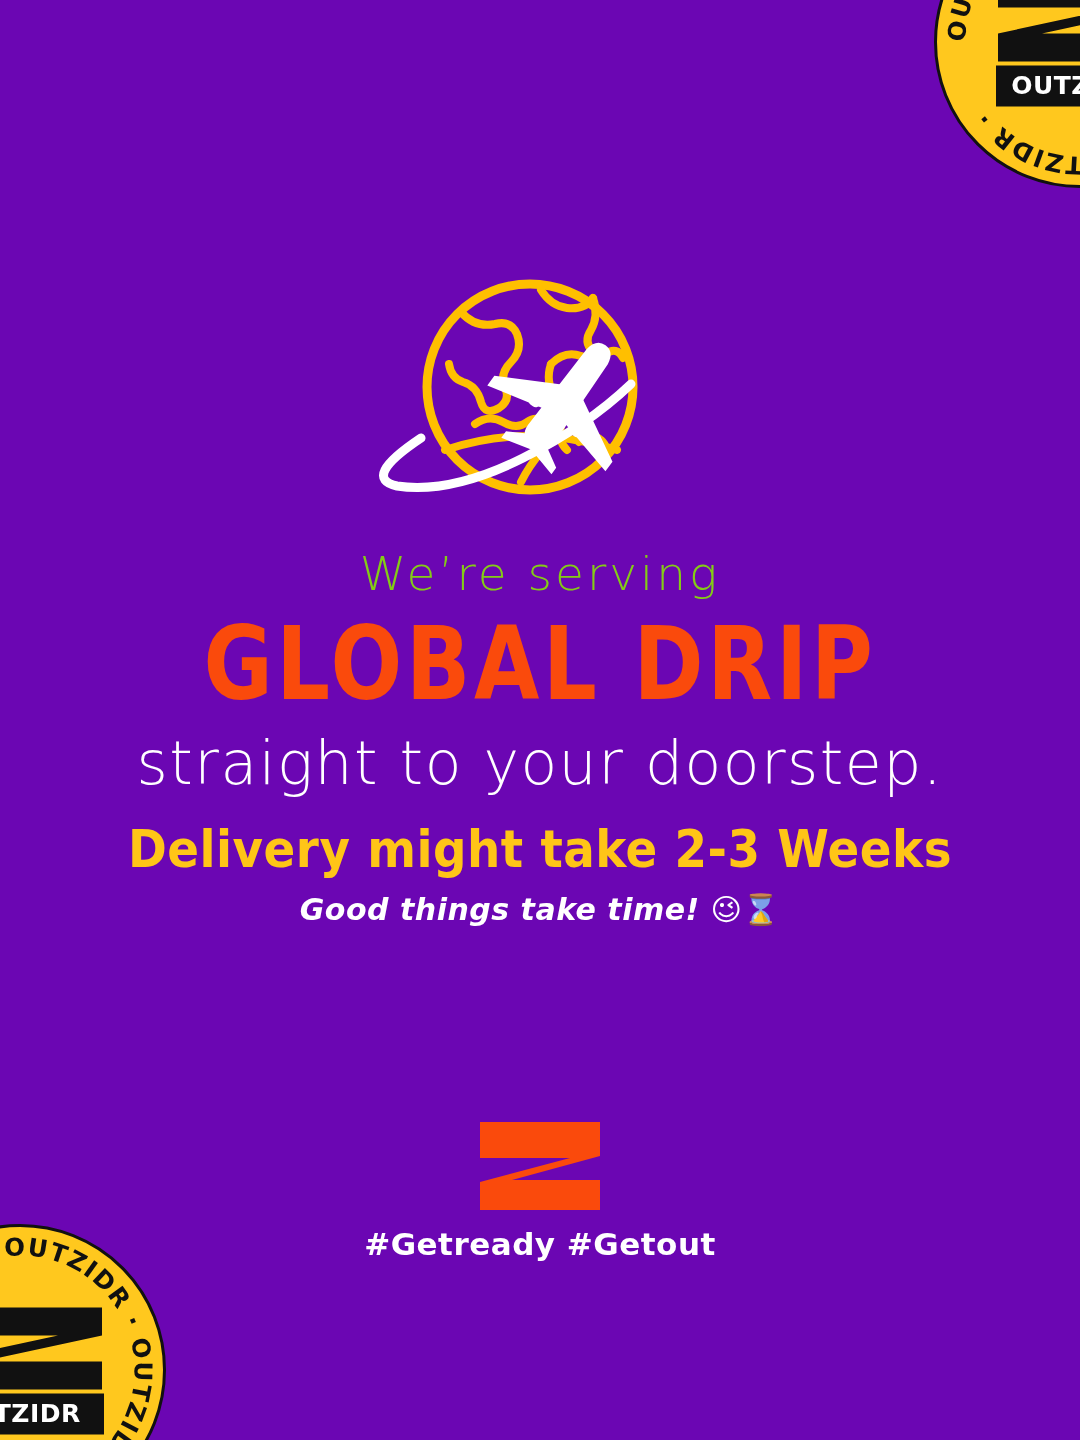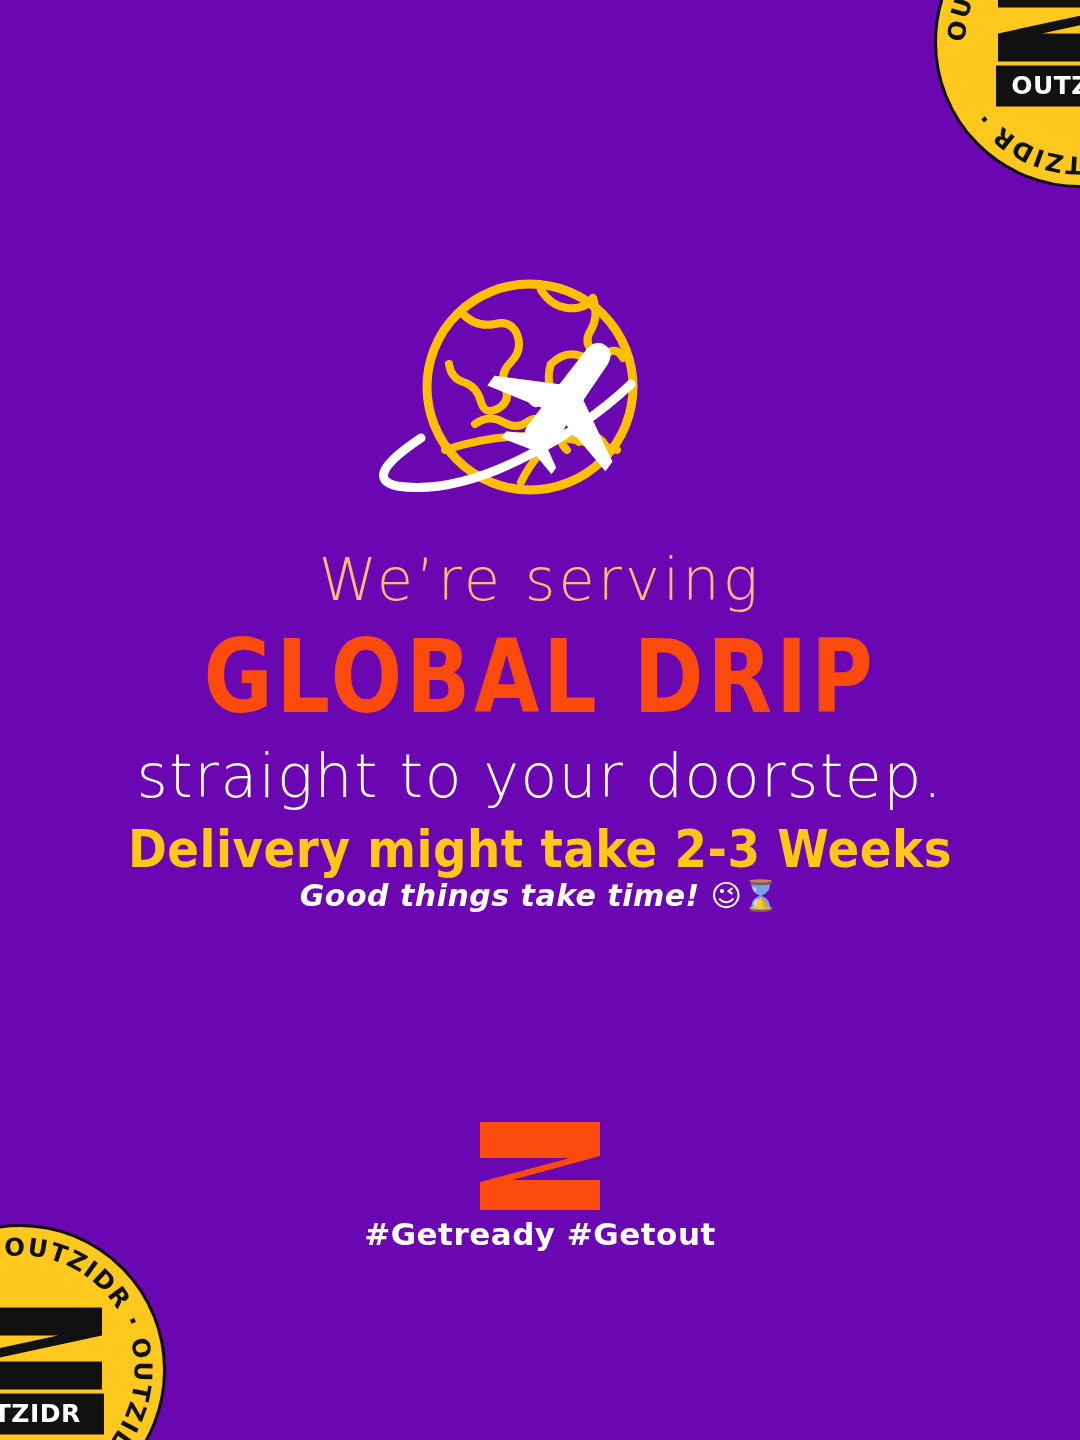--- a/index.html
+++ b/index.html
@@ -78,24 +78,24 @@
 
   
   .headline-wrap {
     position: absolute;
     left: 0;
     right: 0;
     top: 548px;
     text-align: center;
   }
   .line-serving {
-    color: #fdba74;
+    color: #84cc16;
     font-family: "DejaVu Sans", sans-serif;
     font-weight: 300;
-    font-size: 59px;
+    font-size: 47px;
     letter-spacing: 3px;
     line-height: 1.1;
   }
   .line-global {
     color: #FA4A0C;
     font-family: "DejaVu Sans Condensed", "Liberation Sans Narrow", "Liberation Sans", sans-serif;
     font-weight: 900;
     font-size: 102px;
     letter-spacing: 4px;
     line-height: 1.18;
@@ -127,21 +127,21 @@
     letter-spacing: 0.5px;
     line-height: 1.12;
   }
   .line-goodthings {
     color: #ffffff;
     font-family: "DejaVu Sans", sans-serif;
     font-style: italic;
     font-weight: bold;
     font-size: 30px;
     letter-spacing: 0.5px;
-    margin-top: 0;
+    margin-top: 14px;
   }
   .emoji {
     font-style: normal;
     font-family: "DejaVu Sans", sans-serif;
   }
 
   
   #footer {
     position: absolute;
     left: 0;
@@ -149,21 +149,21 @@
     top: 1120px;
     text-align: center;
   }
   #footer .zlogo { width: 124px; height: 92px; display: inline-block; }
   .hashtags {
     color: #ffffff;
     font-family: "DejaVu Sans", sans-serif;
     font-weight: bold;
     font-size: 31px;
     letter-spacing: 0.5px;
-    margin-top: 0;
+    margin-top: 10px;
   }
 </style>
 </head>
 <body>
 
 <div id="poster">
 
   <div id="emblem">
     <svg viewBox="0 0 360 240" xmlns="http://www.w3.org/2000/svg">
 

